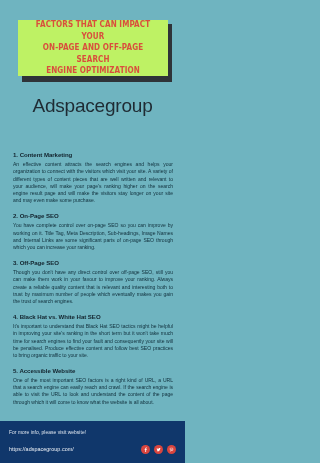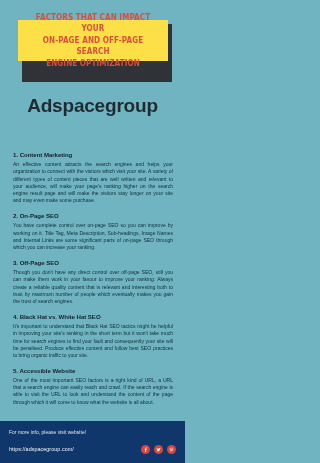--- a/index.html
+++ b/index.html
@@ -36,22 +36,22 @@
     top: 4px;
     width: 150px;
     height: 58px;
     background: #2f3338;
   }
   .title-card {
     position: absolute;
     left: 0;
     top: 0;
     width: 150px;
-    height: 41px;
-    background: #fde047;
+    height: 56px;
+    background: #bef264;
     display: flex;
     align-items: center;
     justify-content: center;
     box-sizing: border-box;
     padding: 5px 6px;
   }
   .title-text {
     color: #d94f3d;
     font-family: "DejaVu Sans", sans-serif;
     font-size: 8.2px;
@@ -69,21 +69,21 @@
   .brand {
     position: absolute;
     left: 0;
     top: 94px;
     width: 185px;
     text-align: center;
     color: #1f2b33;
     font-family: "Liberation Sans", sans-serif;
     font-size: 19px;
     line-height: 24px;
-    font-weight: 700;
+    font-weight: 400;
     letter-spacing: -0.2px;
   }
 
   
   .content {
     position: absolute;
     left: 13px;
     top: 151px;
     width: 160px;
   }

